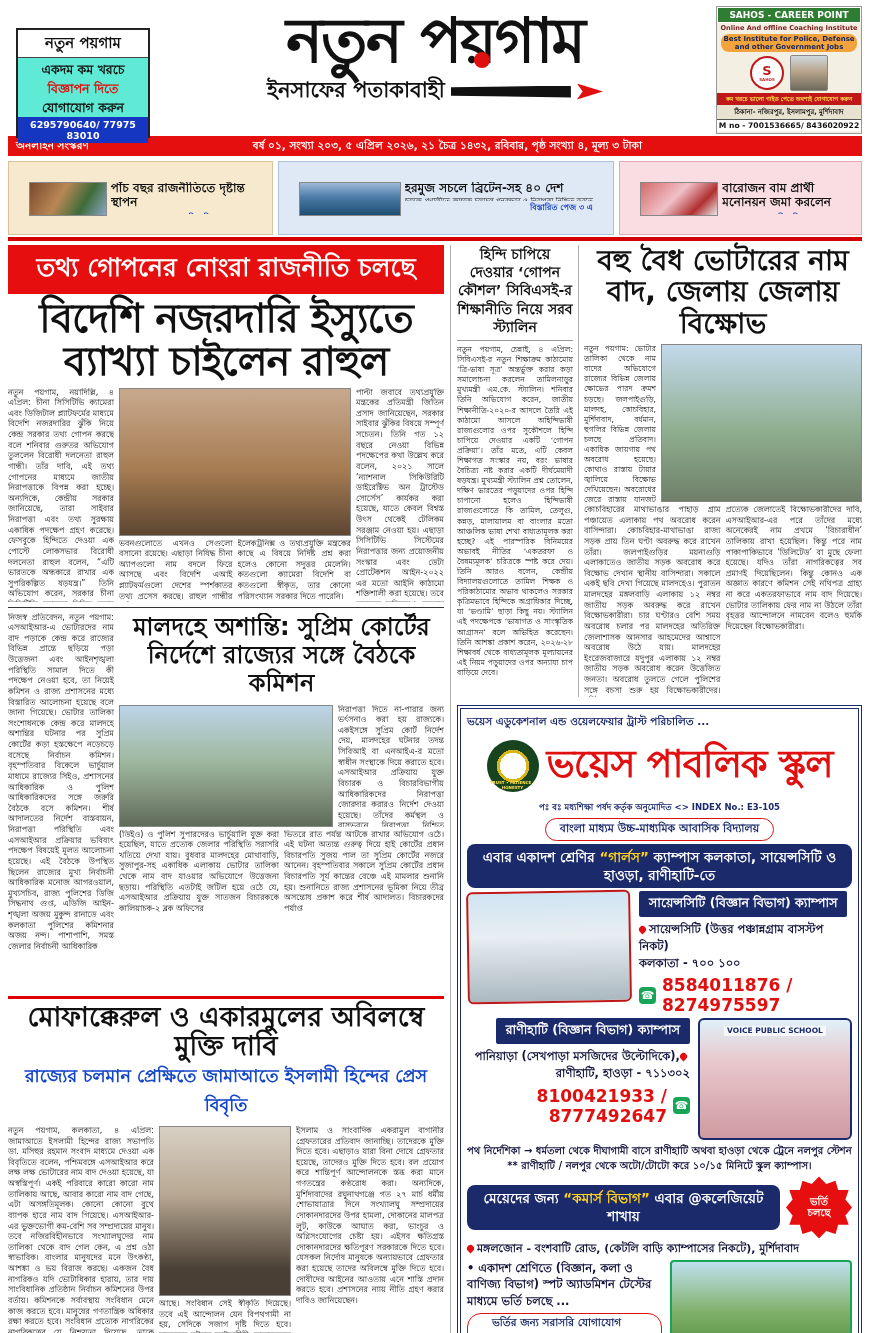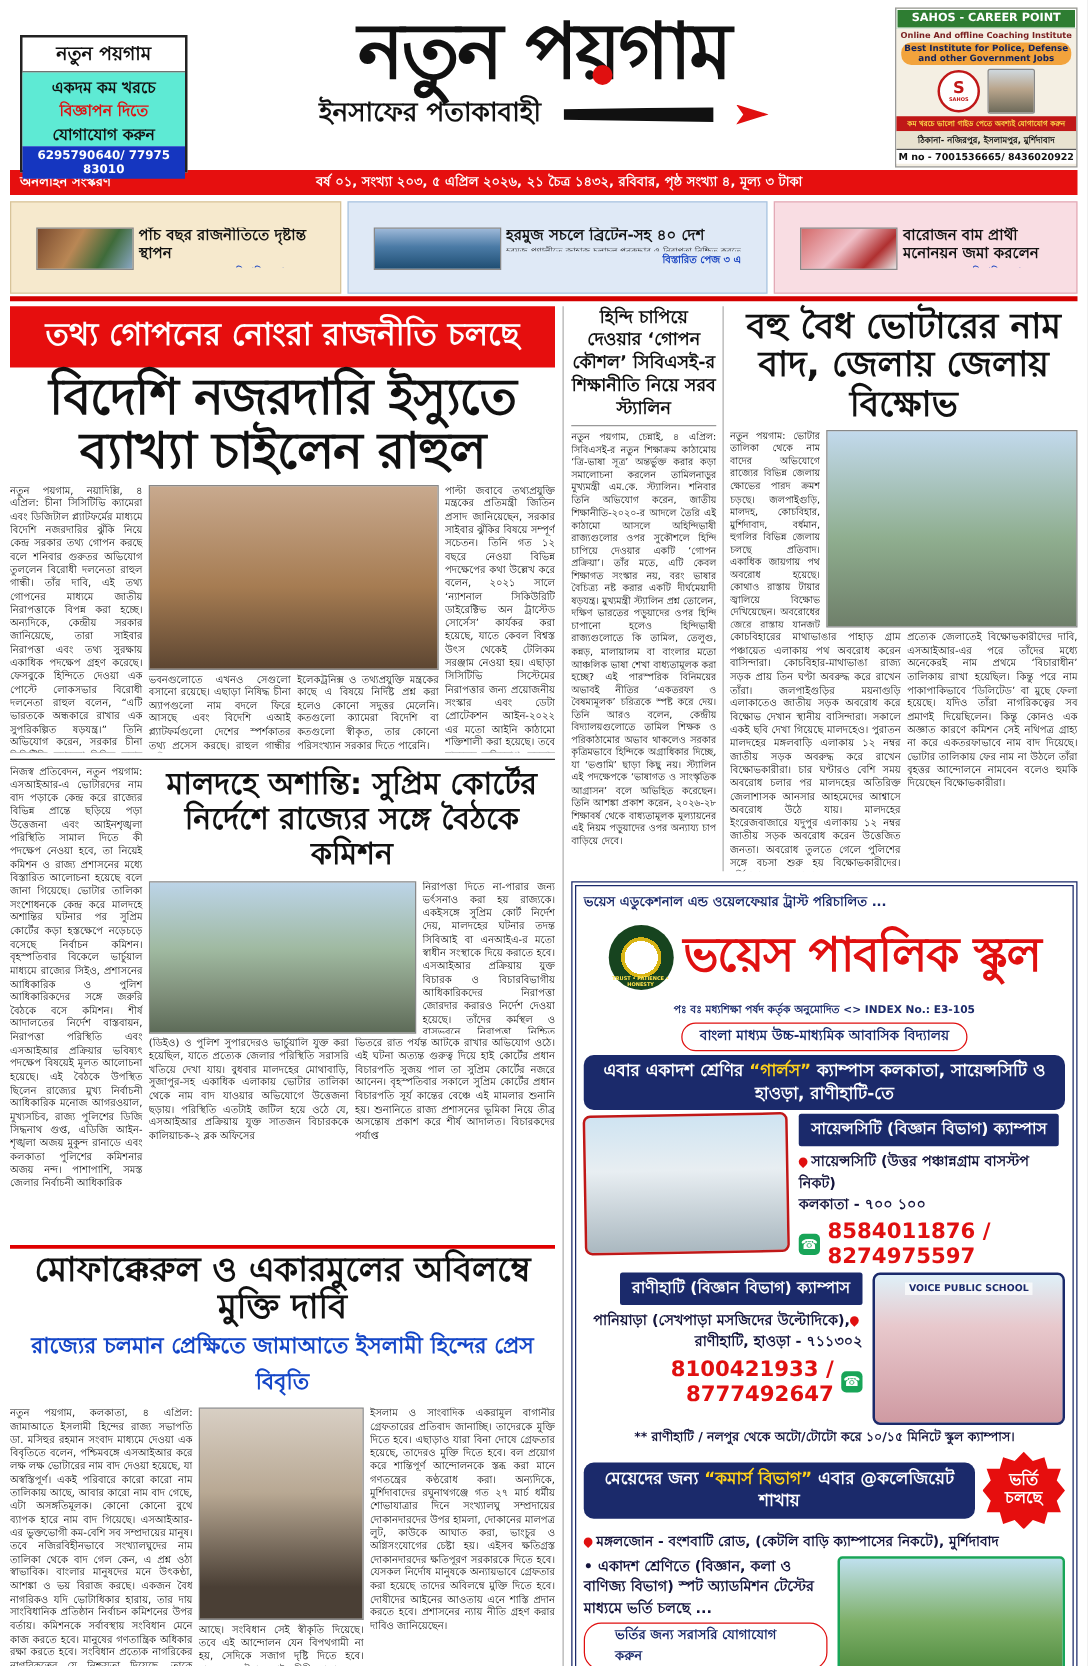--- a/index.html
+++ b/index.html
@@ -9,21 +9,21 @@
   .header{position:relative;height:136px;}
   .left-ad{position:absolute;left:16px;top:28px;width:130px;height:106px;border:2px solid #222;
            display:flex;flex-direction:column;text-align:center;background:#fff;}
   .left-ad .logo{font-weight:800;font-size:15px;border-bottom:1px solid #444;padding:1px 0;}
   .left-ad .body{flex:1;background:#5eead4;font-weight:800;font-size:12.5px;line-height:1.5;padding-top:3px;}
   .left-ad .body .red{color:#e01010;}
   .left-ad .phone{background:#1536c0;color:#fff;font-weight:700;font-size:9.5px;padding:2px 0;}
   .mast{position:absolute;left:160px;right:160px;top:10px;text-align:center;}
   .mast h1{position:relative;margin:0;font-size:62px;line-height:1.0;font-weight:900;letter-spacing:-2px;}
   .mast .dot{position:absolute;left:57%;top:68%;width:16px;height:16px;border-radius:50%;background:#e01010;}
-  .tagrow{display:flex;align-items:center;justify-content:center;gap:18px;margin-top:2px;}
+  .tagrow{display:flex;align-items:center;justify-content:center;gap:6px;margin-top:2px;}
   .tagrow .tag{font-size:21px;font-weight:800;}
   .tagrow .strip{width:120px;height:12px;background:#111;clip-path:polygon(0 15%,100% 0,100% 100%,0 85%);}
   .tagrow .nib{width:26px;height:16px;background:#e01010;clip-path:polygon(0 0,100% 50%,0 100%,22% 50%);}
   .sahos{position:absolute;right:8px;top:6px;width:144px;height:126px;border:1px solid #999;background:#f4efe3;
          display:flex;flex-direction:column;text-align:center;overflow:hidden;}
   .sahos .bar{background:#2e7d32;color:#fff;font-weight:800;font-size:9px;padding:2px 0;border:1px solid #fff;}
   .sahos .sub{color:#7a1f1f;font-weight:800;font-size:6.6px;padding:1px 0;}
   .sahos .pill{background:#f2a33c;color:#14245c;font-weight:800;font-size:7px;border-radius:8px;margin:1px 4px;padding:1px 2px;}
   .sahos .mid{display:flex;align-items:center;justify-content:center;gap:6px;margin:2px 0;}
   .slogo{width:30px;height:30px;border-radius:50%;border:2px solid #c01818;background:#fff;
@@ -104,21 +104,21 @@
   .v-chip.rt{align-self:flex-end;}
   .v-addr{color:#14143c;font-weight:700;font-size:11.5px;line-height:1.45;}
   .v-phones{color:#e01010;font-weight:900;font-size:17px;display:flex;align-items:center;gap:6px;}
   .ph-ic{display:inline-flex;width:17px;height:17px;background:#18a558;border-radius:4px;color:#fff;
          align-items:center;justify-content:center;font-size:11px;flex:none;}
   .pin{display:inline-block;width:7px;height:7px;background:#e01010;border-radius:50% 50% 50% 0;
        transform:rotate(-45deg);margin-right:3px;}
   .v-route{color:#14143c;font-weight:700;font-size:10px;line-height:1.5;}
   .v-comrow{display:flex;gap:6px;align-items:center;}
   .burst{width:66px;height:62px;flex:none;background:#e60e0e;color:#fff;display:flex;flex-direction:column;
-         align-items:center;justify-content:center;font-weight:800;font-size:13px;line-height:1.15;
+         align-items:center;justify-content:center;font-weight:800;font-size:10px;line-height:1.15;
          clip-path:polygon(50% 0%,61% 12%,75% 7%,79% 22%,95% 22%,90% 37%,100% 50%,90% 63%,95% 78%,79% 78%,75% 93%,61% 88%,50% 100%,39% 88%,25% 93%,21% 78%,5% 78%,10% 63%,0% 50%,10% 37%,5% 22%,21% 22%,25% 7%,39% 12%);}
   .v-adm{display:flex;gap:8px;}
   .v-adm .lft{flex:1;display:flex;flex-direction:column;gap:4px;}
   .v-bullet{font-size:11.5px;font-weight:700;color:#14143c;line-height:1.4;}
   .v-cpill{align-self:flex-start;border:1.5px solid #e01010;border-radius:14px;color:#1b2a6b;
            font-weight:800;font-size:10.5px;padding:1px 24px;}
   .v-green{width:178px;height:92px;border:2px solid #18a558;border-radius:4px;flex:none;
            background:linear-gradient(180deg,#bfe0ee 0%,#7fb069 55%,#4e8a3d 100%);}
   
   .sA-body{display:flex;gap:5px;height:214px;}
@@ -340,20 +340,21 @@
               <span>8100421933 / 8777492647</span>
               <span class="ph-ic">☎</span>
             </div>
           </div>
           <div class="v-bldg2">
             <span>VOICE PUBLIC SCHOOL</span>
           </div>
         </div>
 
         <div class="v-route">
+          <div>পথ নির্দেশিকা → ধর্মতলা থেকে দীঘাগামী বাসে রাণীহাটি অথবা হাওড়া থেকে ট্রেনে নলপুর স্টেশন</div>
           <div style="text-align:center">** রাণীহাটি / নলপুর থেকে অটো/টোটো করে ১০/১৫ মিনিটে স্কুল ক্যাম্পাস।</div>
         </div>
 
         <div class="v-comrow">
           <div class="v-banner" style="flex:1">
             <span>মেয়েদের জন্য </span><span class="yel">“কমার্স বিভাগ”</span><span> এবার @কলেজিয়েট শাখায়</span>
           </div>
           <div class="burst">
             <span>ভর্তি</span>
             <span>চলছে</span>

